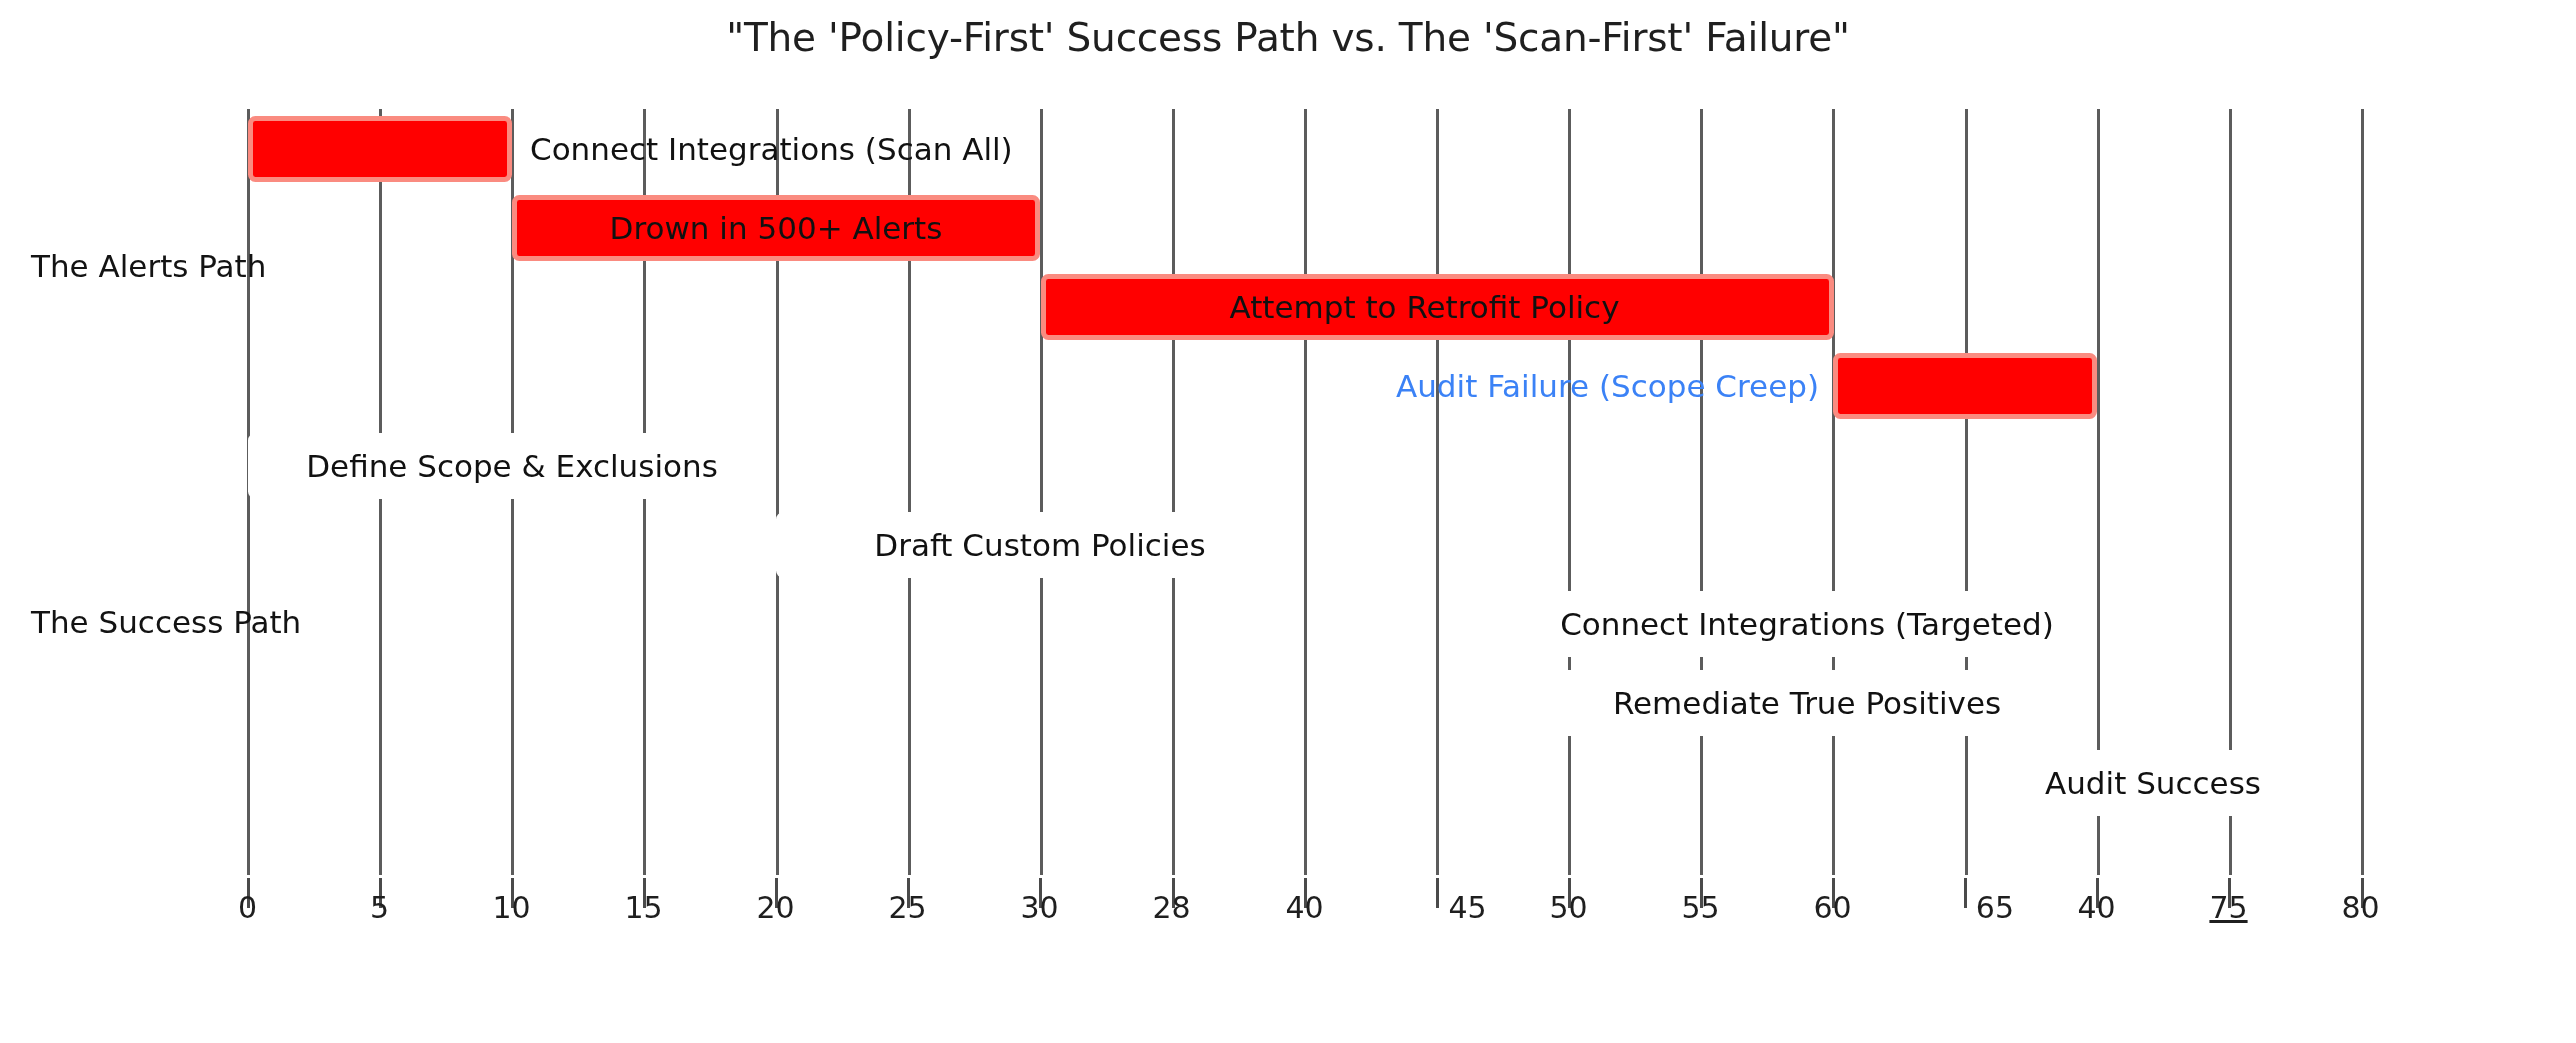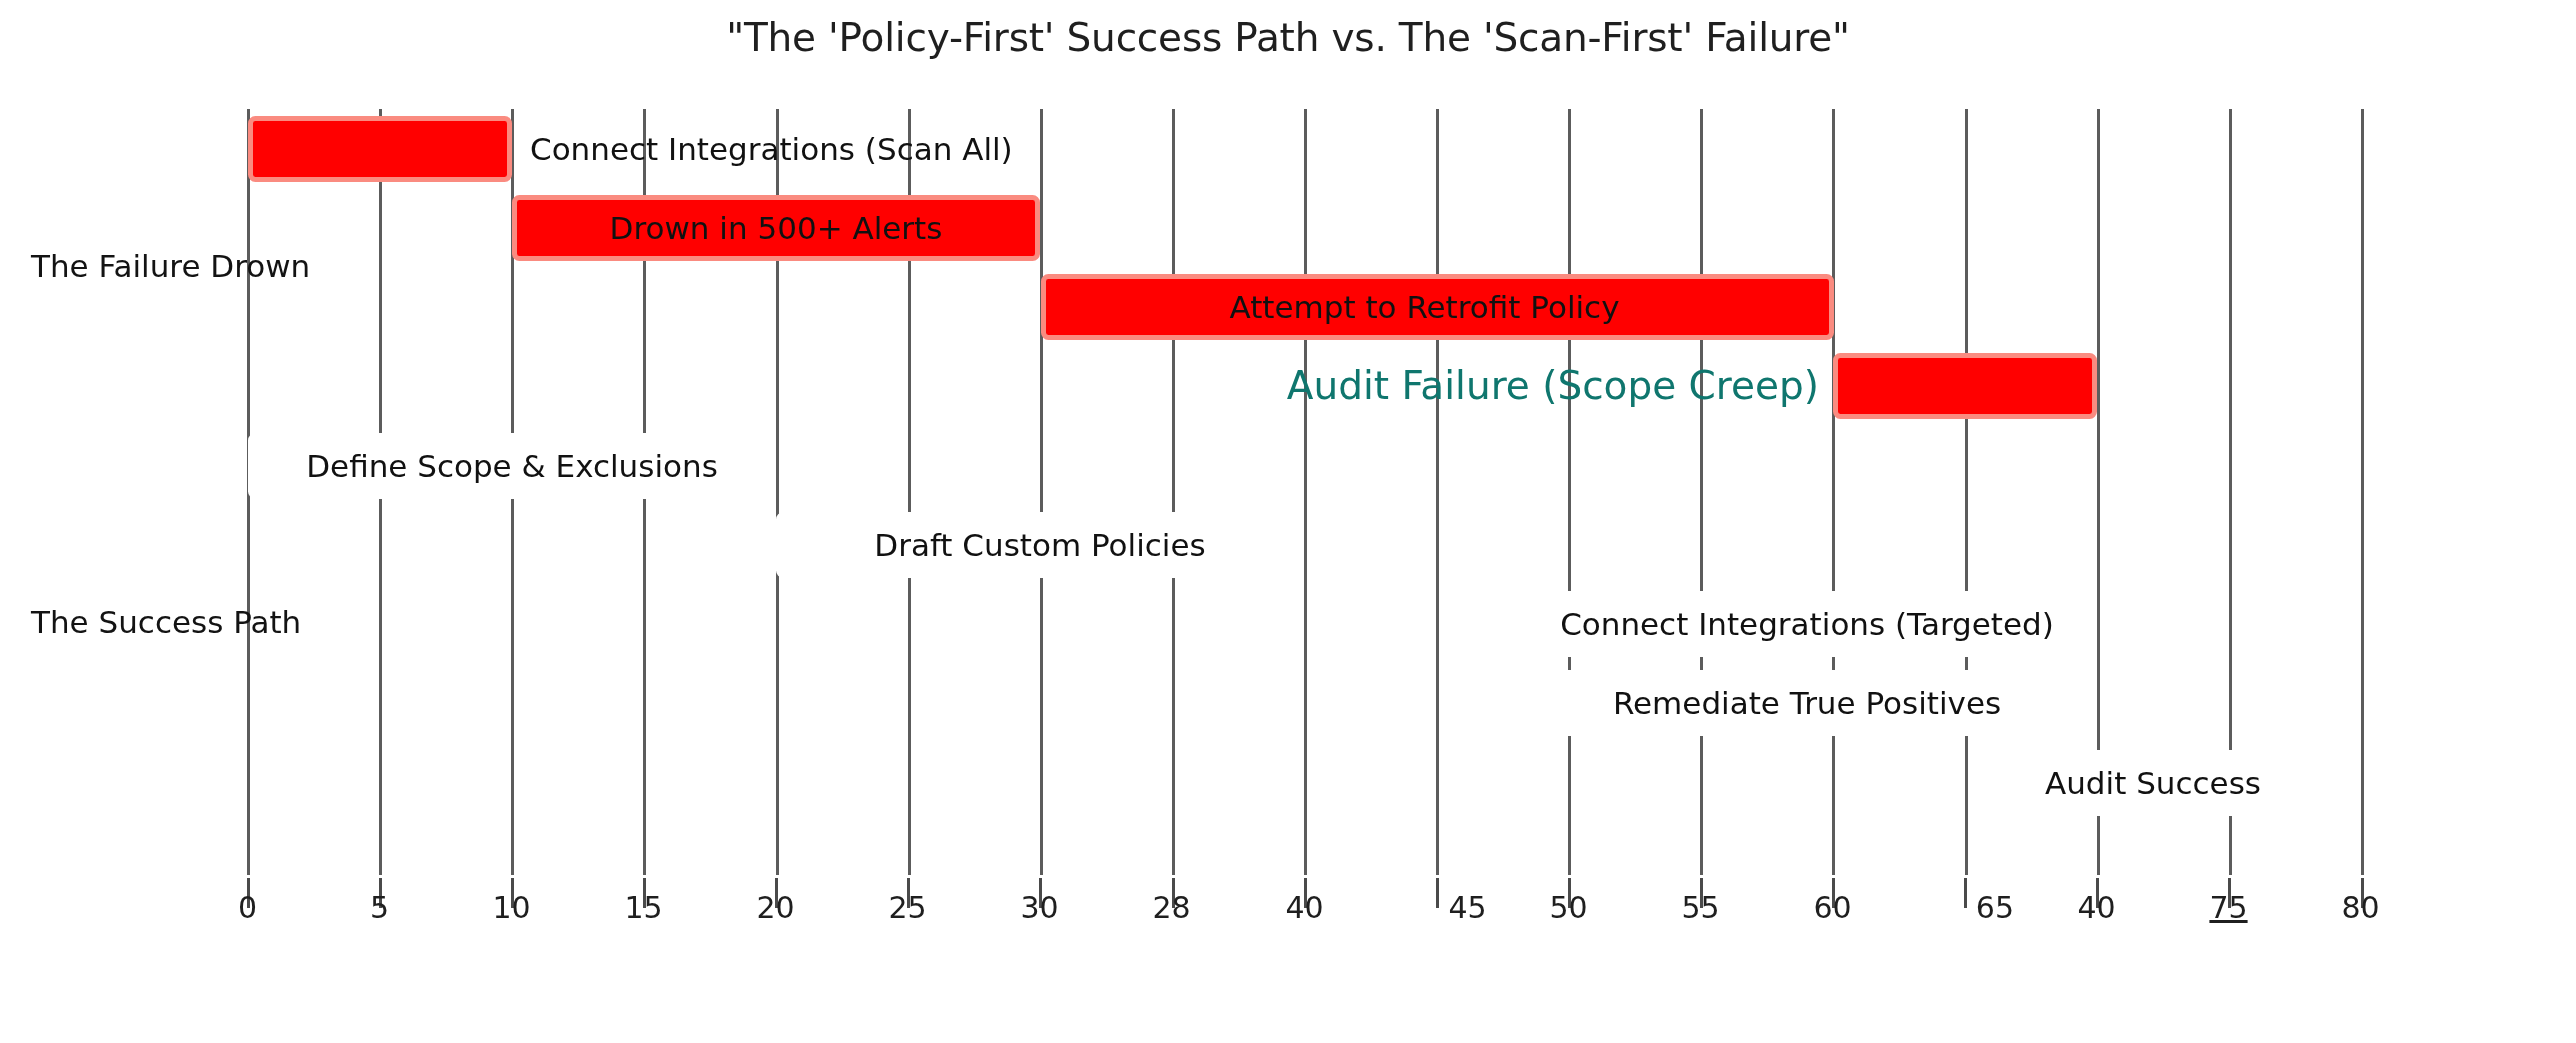--- a/index.html
+++ b/index.html
@@ -91,22 +91,22 @@
     line-height:66px;
     font-size:31px;
     color:#111111;
     white-space:nowrap;
     pointer-events:none;
   }
   .bar-text-left{
     position:absolute;
     height:66px;
     line-height:66px;
-    font-size:39px;
-    color:#0f766e;
+    font-size:31px;
+    color:#3b82f6;
     white-space:nowrap;
     text-align:right;
     pointer-events:none;
   }
 </style>
 </head>
 <body>
 
 <div id="chart-root">
 
@@ -184,18 +184,18 @@
       <div class="axis-tick" style="left: 1964px;"></div>
       <div class="axis-label" style="left: 1965px; text-align: right;">65</div>
       <div class="axis-tick" style="left: 2096px;"></div>
       <div class="axis-label" style="left: 2097px;">40</div>
       <div class="axis-tick" style="left: 2228px;"></div>
       <div class="axis-label" style="left: 2229px; text-decoration: underline;">75</div>
       <div class="axis-tick" style="left: 2361px;"></div>
       <div class="axis-label" style="left: 2361px;">80</div>
     </div>
   <div id="sections">
-      <div class="section-label" style="top: 248px;">The Failure Drown</div>
+      <div class="section-label" style="top: 248px;">The Alerts Path</div>
       <div class="section-label" style="top: 604px; text-align: right;">The Success Path</div>
     </div>
 
 </div>
 
 
 </body></html>

